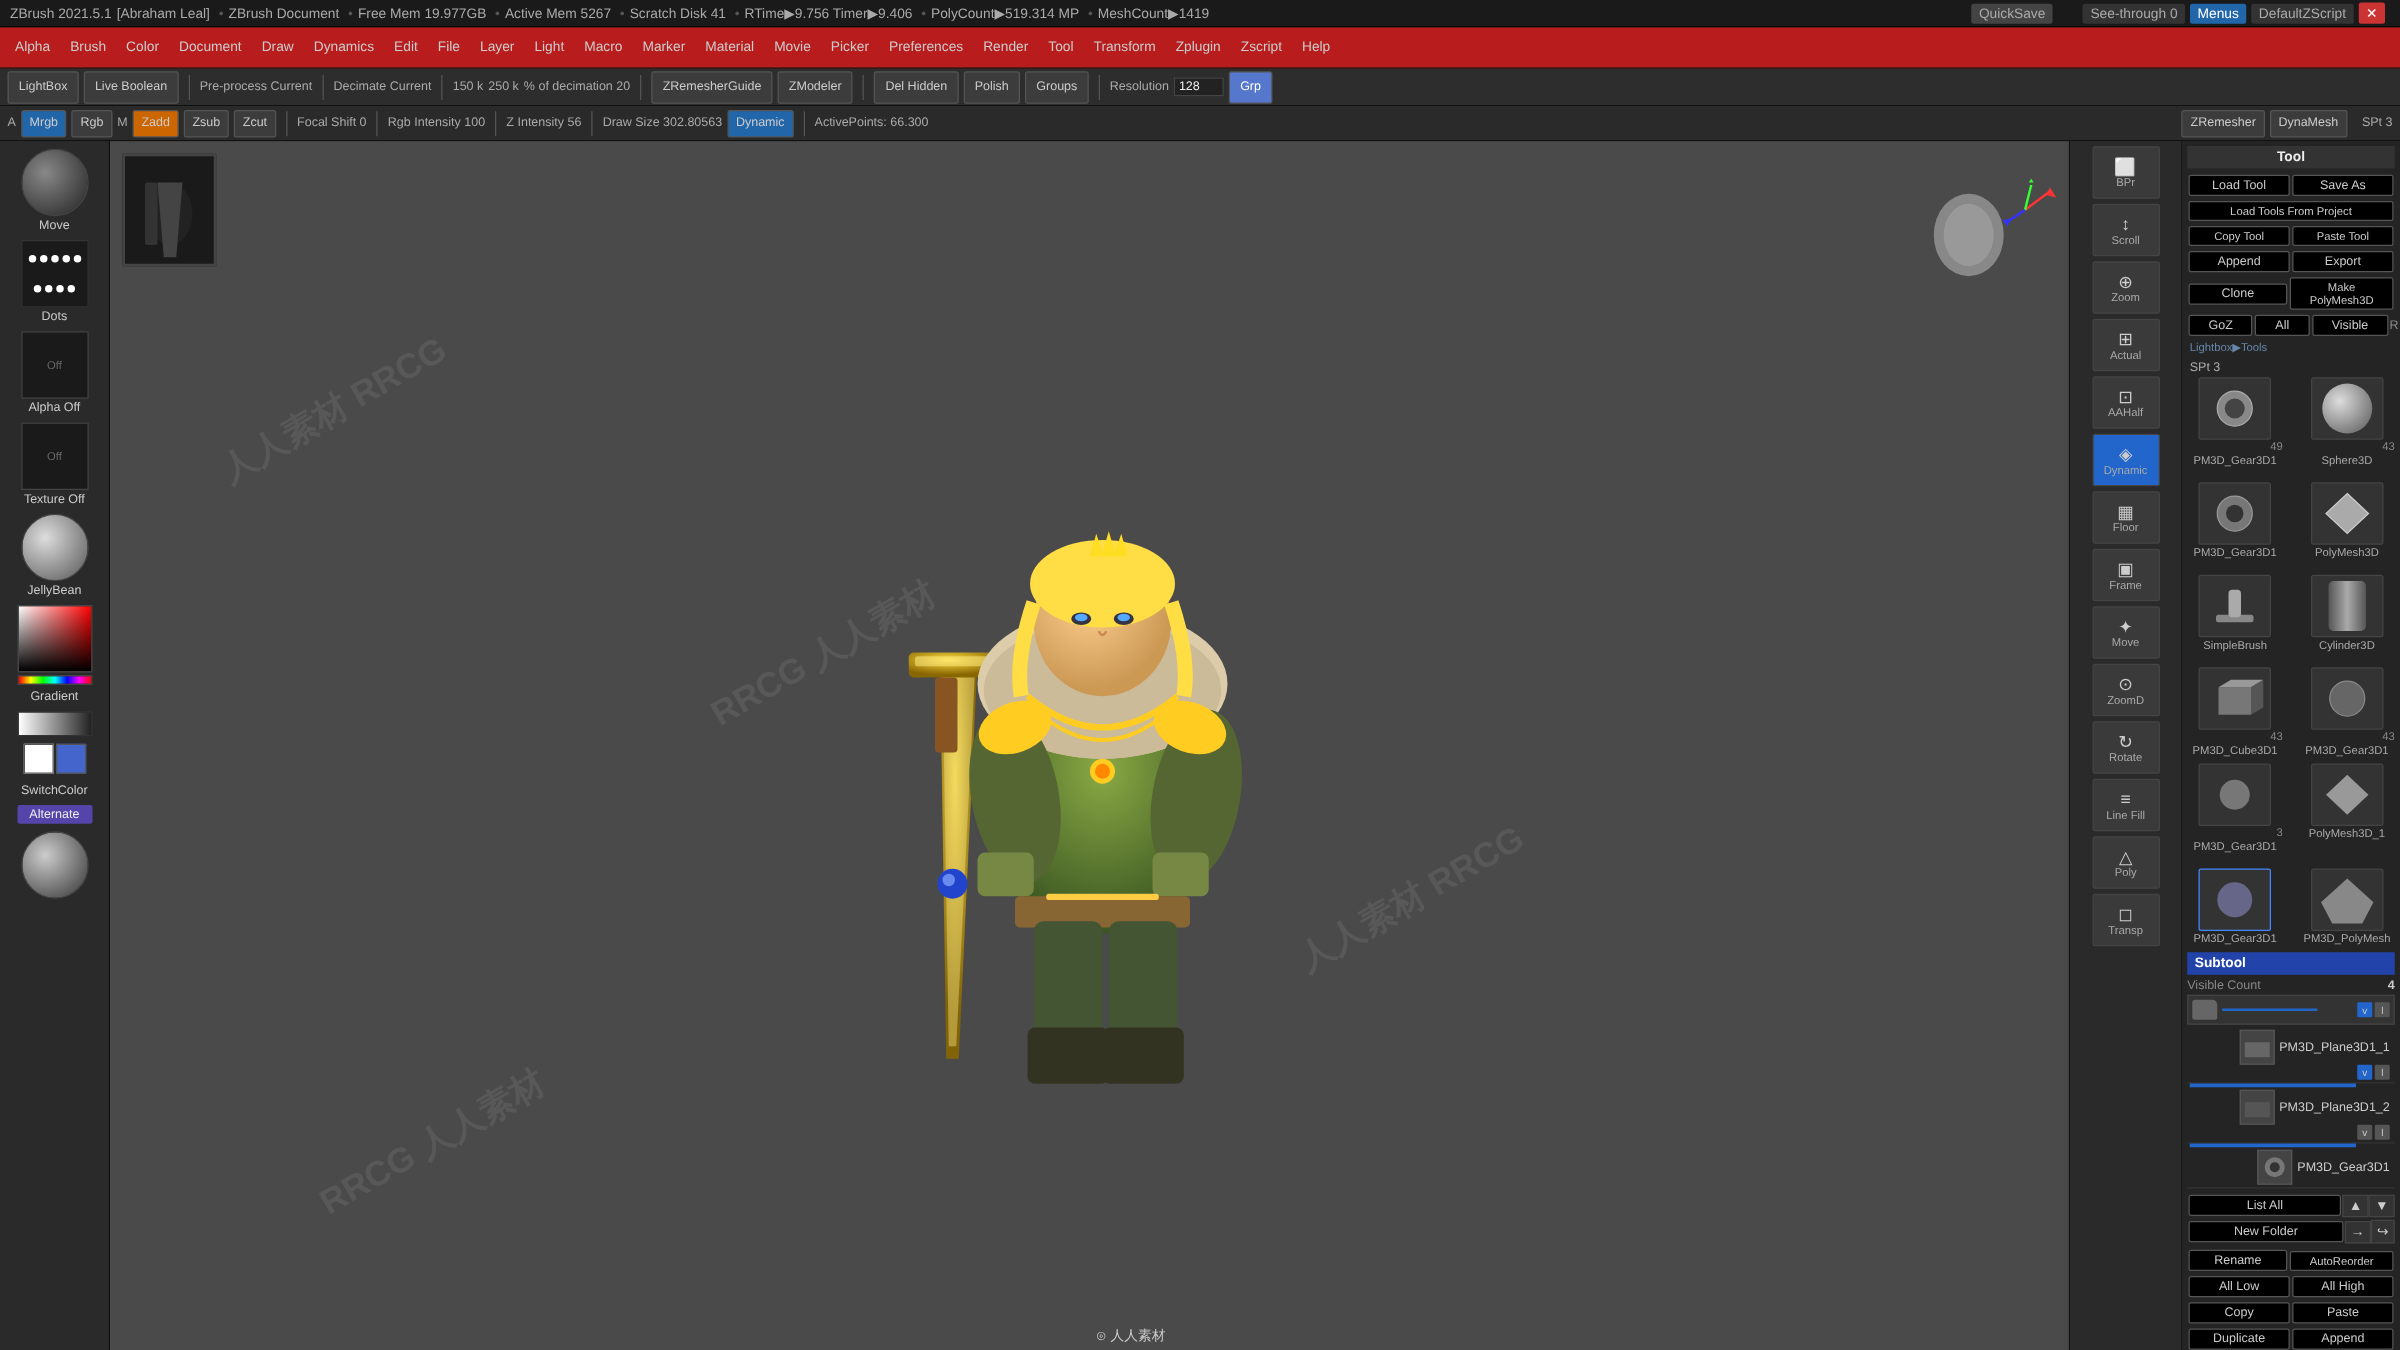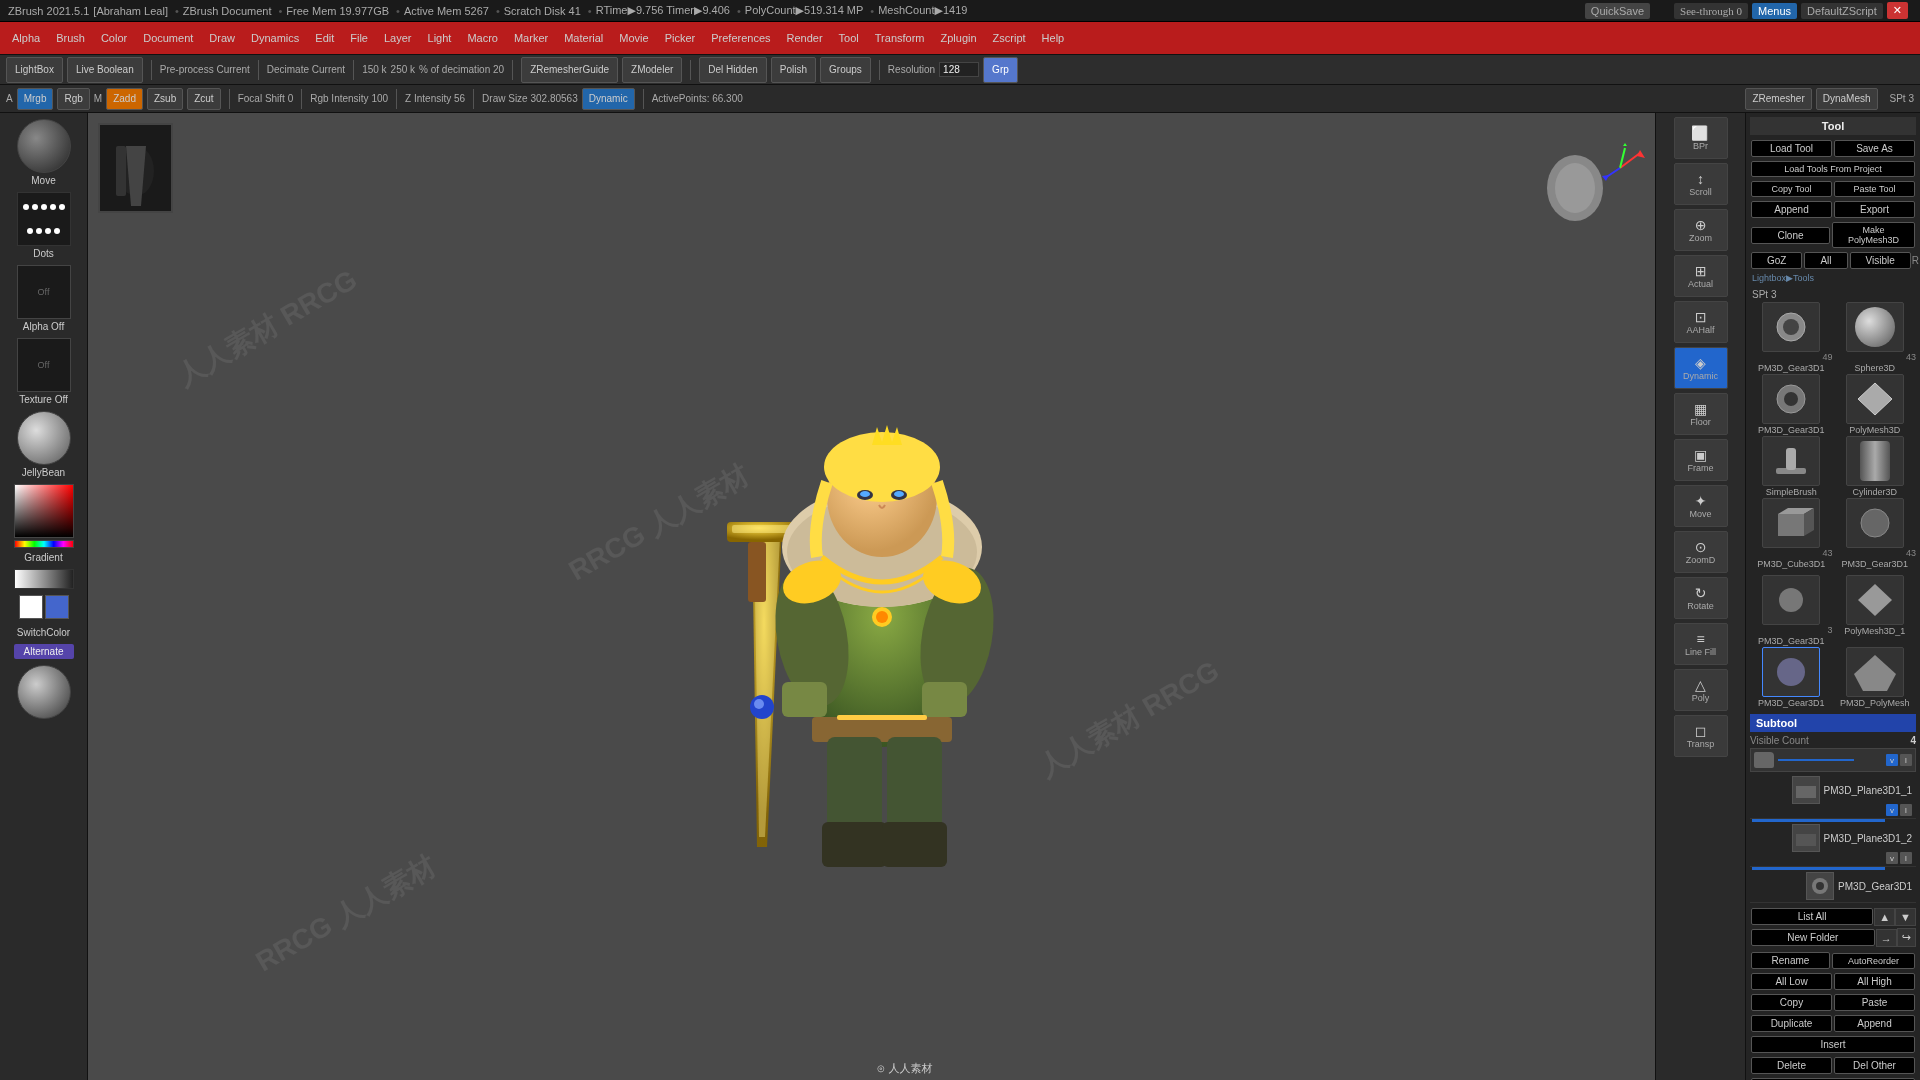--- a/index.html
+++ b/index.html
@@ -65,21 +65,21 @@
     .rp-btn { width: 54px; height: 42px; background: #3a3a3a; border: 1px solid #444; display: flex; flex-direction: column; align-items: center; justify-content: center; cursor: pointer; border-radius: 2px; }
     .rp-btn.active { background: #2266cc; }
     .rp-icon { font-size: 14px; }
     .rp-label { font-size: 9px; color: #aaa; }
 
     
     #toolpanel { width: 175px; background: #242424; border-left: 1px solid #111; overflow-y: auto; padding: 4px; }
     .tp-header { background: #333; color: #eee; font-size: 11px; font-weight: bold; padding: 3px 6px; margin-bottom: 4px; text-align: center; }
     .tp-row { display: flex; align-items: center; justify-content: space-between; margin-bottom: 2px; }
     .tp-btn { background: #000000; border: 1px solid #555; color: #ccc; padding: 2px 15px; font-size: 10px; cursor: pointer; border-radius: 2px; flex: 1; margin: 1px; }
-    .tool-grid { display: grid; grid-template-columns: 1fr 1fr; gap: 1px; margin-bottom: 6px; }
+    .tool-grid { display: grid; grid-template-columns: 1fr 1fr; gap: 13px; margin-bottom: 6px; }
     .tool-item { display: flex; flex-direction: column; align-items: center; cursor: pointer; }
     .tool-thumb { width: 58px; height: 50px; background: #333; border: 1px solid #444; border-radius: 2px; display: flex; align-items: center; justify-content: center; overflow: hidden; }
     .tool-thumb.active { border-color: #4488ff; }
     .tool-name { font-size: 9px; color: #aaa; text-align: center; margin-top: 1px; }
     .tool-num { font-size: 9px; color: #888; text-align: right; width: 100%; }
     .sphere-shape { width: 40px; height: 40px; border-radius: 50%; background: radial-gradient(circle at 35% 35%, #ddd, #555); }
     .cylinder-shape { width: 30px; height: 40px; background: linear-gradient(to right, #555, #aaa, #555); border-radius: 4px; }
     .subtool-header { background: #2244aa; color: #fff; font-size: 11px; font-weight: bold; padding: 3px 6px; margin: 6px 0 3px 0; }
     .subtool-item { display: flex; align-items: flex-end; justify-content: space-between; padding: 2px 4px; border-bottom: 1px solid #333; cursor: pointer; flex-direction: column; }
     .subtool-name { font-size: 10px; color: #ccc; }
@@ -104,21 +104,21 @@
   <span class="title-sep">•</span>
   <span>Scratch Disk 41</span>
   <span class="title-sep">•</span>
   <span>RTime▶9.756 Timer▶9.406</span>
   <span class="title-sep">•</span>
   <span>PolyCount▶519.314 MP</span>
   <span class="title-sep">•</span>
   <span>MeshCount▶1419</span>
   <div style="flex:1"></div>
   <span style="background:#444;padding:2px 6px;border-radius:2px;cursor:pointer;margin-right:24px;">QuickSave</span>
-  <span style="background:#333;padding:2px 6px;border-radius:2px;cursor:pointer;margin-right:4px;font-family:Liberation Serif, serif;">See-through 0</span>
+  <span style="background:#333;padding:2px 6px;border-radius:2px;cursor:pointer;margin-right:4px;">See-through 0</span>
   <span style="background:#2266aa;padding:2px 6px;border-radius:2px;cursor:pointer;margin-right:4px;color:#fff;">Menus</span>
   <span style="background:#333;padding:2px 6px;border-radius:2px;cursor:pointer;margin-right:4px;">DefaultZScript</span>
   <span style="background:#cc3333;color:#fff;padding:2px 6px;border-radius:2px;cursor:pointer;">✕</span>
 </div>
 
 <div id="menubar">
 
 <span class="menu-item">Alpha</span>
     <span class="menu-item">Brush</span>
     <span class="menu-item">Color</span>

